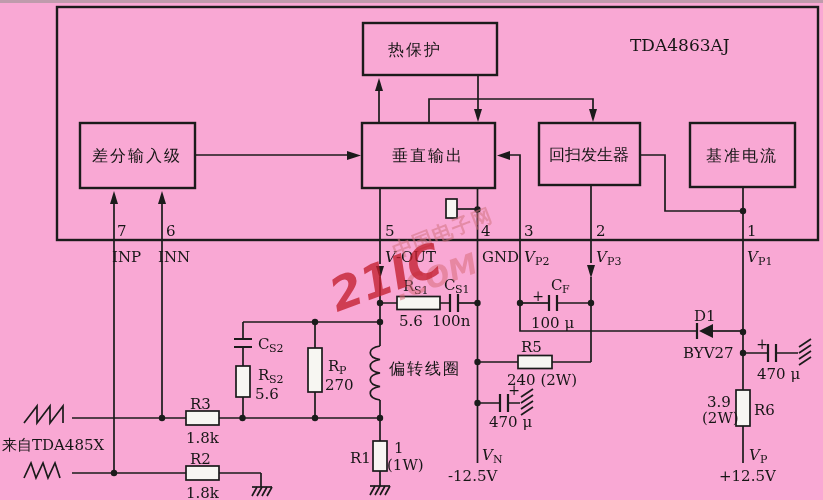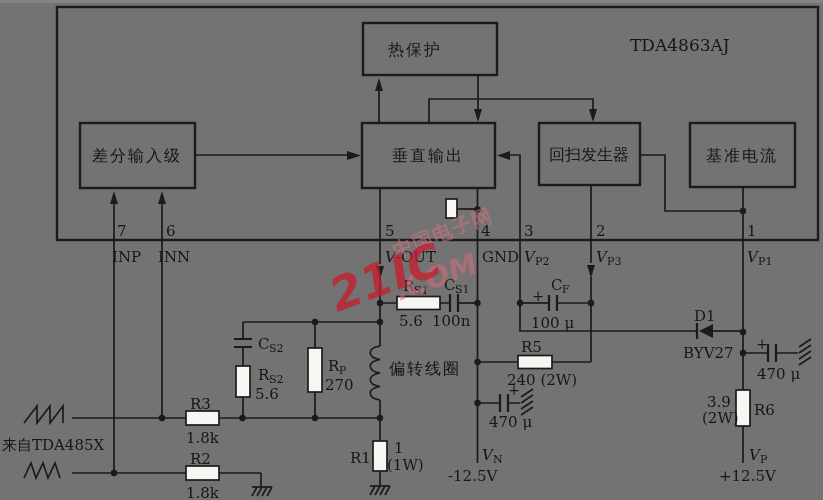--- a/index.html
+++ b/index.html
@@ -1,16 +1,16 @@
 <!DOCTYPE html>
 <html><head>
 <meta charset="utf-8">
 <style>
   html,body{margin:0;padding:0;background:#e9e8e4;}
-  .page{position:relative;width:823px;height:500px;background:#737373;overflow:hidden;
+  .page{position:relative;width:823px;height:500px;background:#f9a8d4;overflow:hidden;
         font-family:"DejaVu Serif",serif;}
   svg text{font-family:"DejaVu Serif",serif;fill:#161616;}
   .wire{stroke:#1b1b1b;stroke-width:1.7;fill:none;}
   .thick{stroke:#1b1b1b;stroke-width:2.2;fill:none;}
   .box{fill:none;stroke:#1b1b1b;stroke-width:2.4;}
   .body{fill:#f7f6f2;stroke:#1b1b1b;stroke-width:1.7;}
   .dot{fill:#1b1b1b;}
   .arr{fill:#1b1b1b;stroke:none;}
   .t14{font-size:14px;} .t15{font-size:15px;} .t16{font-size:16px;} .t17{font-size:17px;}
   .sub{font-size:11px;}

